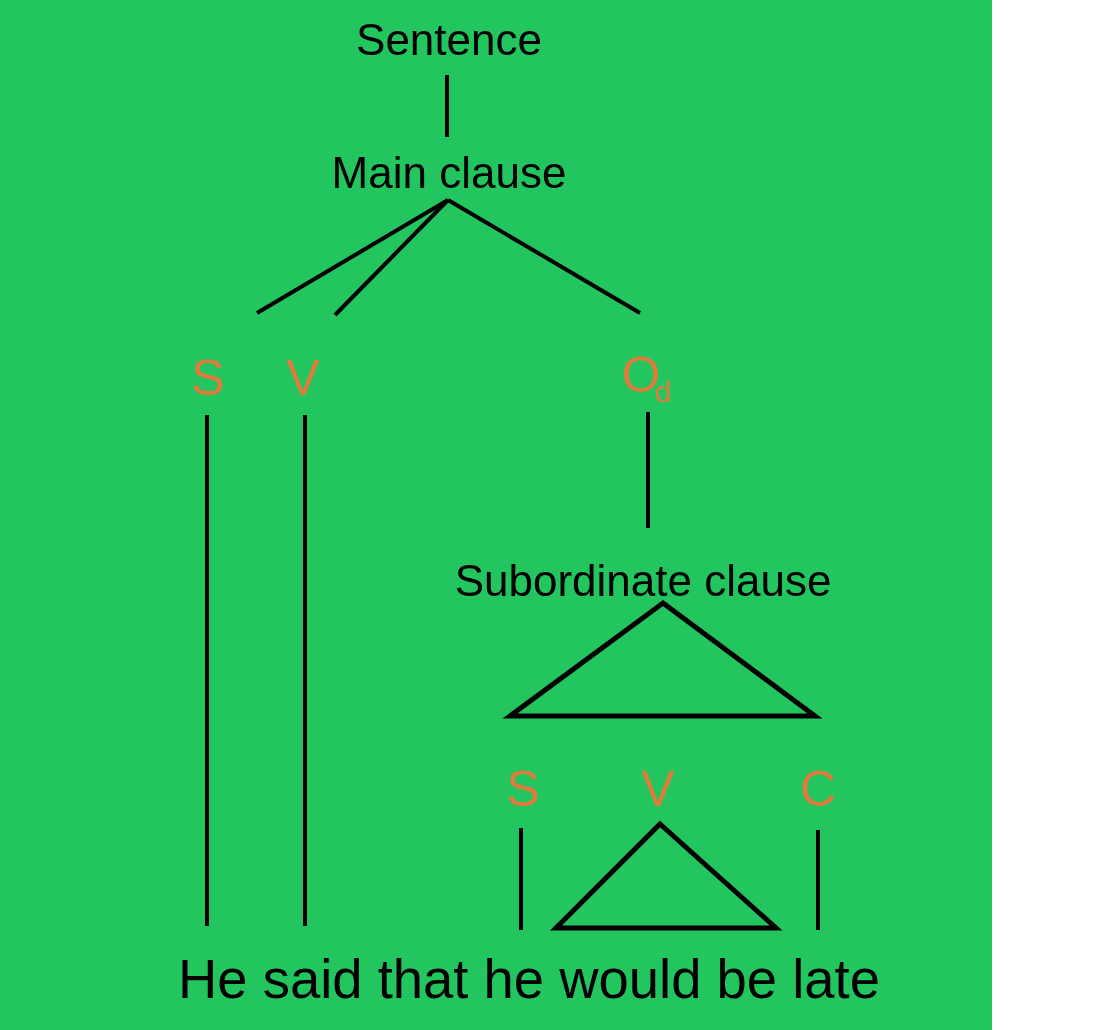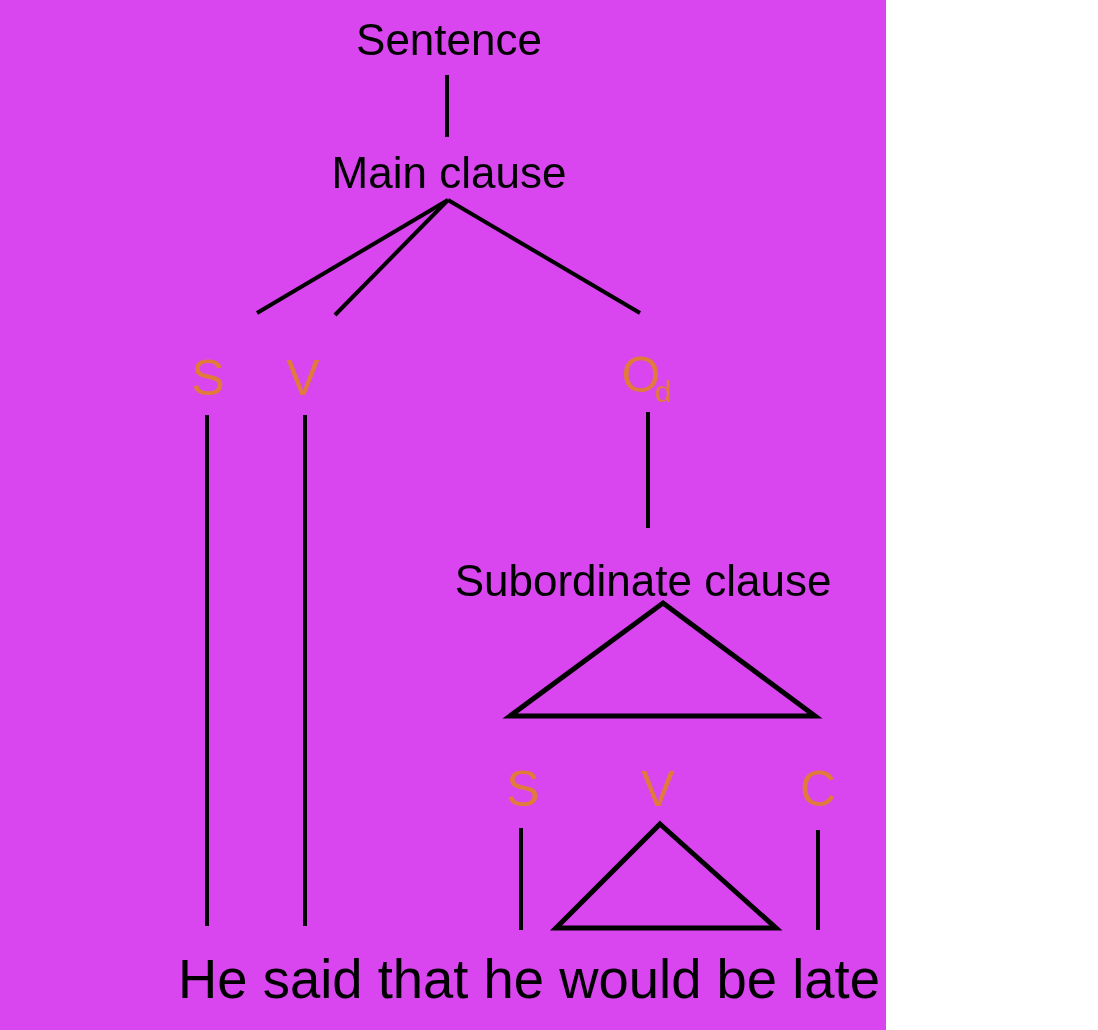--- a/index.html
+++ b/index.html
@@ -9,23 +9,23 @@
     background: #ffffff;
   }
   body {
     width: 1098px;
     height: 1030px;
     font-family: "Liberation Sans", sans-serif;
     overflow: hidden;
   }
   #diagram-root {
     position: relative;
-    width: 886px;
+    width: 992px;
     height: 1030px;
-    background: #d946ef;
+    background: #22c55e;
   }
   svg.tree-svg {
     position: absolute;
     top: 0;
     left: 0;
     width: 1098px;
     height: 1030px;
     display: block;
   }
   .edge-line {

